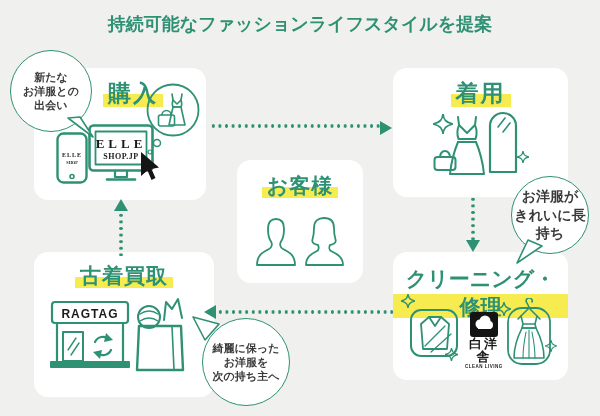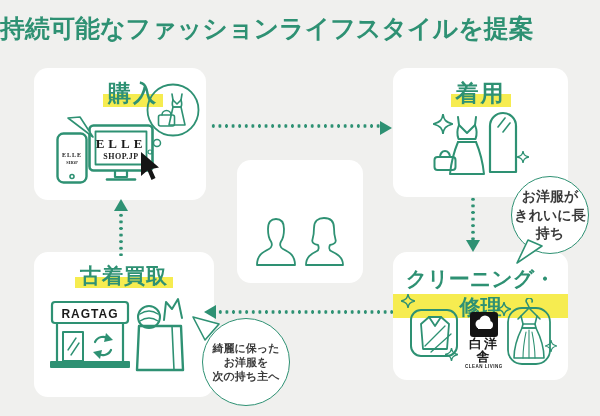--- a/index.html
+++ b/index.html
@@ -6,22 +6,22 @@
     --green:#2e9173;
     --yellow:#f6ec50;
     --bg:#f0f0ee;
     --card:#ffffff;
     --ink:#1a1a1a;
   }
   *{margin:0;padding:0;box-sizing:border-box;}
   html,body{width:600px;height:416px;}
   body{font-family:"Liberation Sans","DejaVu Sans",sans-serif;background:var(--bg);}
   #stage{position:relative;width:600px;height:416px;background:var(--bg);overflow:hidden;}
-  .title{position:absolute;top:12px;left:0;width:600px;text-align:left;
-         font-size:25px;font-weight:bold;color:var(--green);letter-spacing:0px;}
+  .title{position:absolute;top:12px;left:0;width:600px;text-align:center;
+         font-size:18px;font-weight:bold;color:var(--green);letter-spacing:0px;}
   .card{position:absolute;background:var(--card);border-radius:14px;}
   .node-label{position:absolute;left:0;right:0;text-align:center;font-weight:bold;color:var(--green);}
   .node-label span{display:inline-block;padding:0 5px;
       background:linear-gradient(to bottom,transparent 52%,var(--yellow) 52%,var(--yellow) 94%,transparent 94%);}
   .lbl-big{font-size:23px;letter-spacing:2px;}
   .lbl-mid{font-size:21px;letter-spacing:1px;}
   .lbl-small{font-size:21px;letter-spacing:0px;}
   .abs{position:absolute;}
   .bubble{position:absolute;background:var(--card);border:1.6px solid var(--green);
           border-radius:50%;display:flex;align-items:center;justify-content:center;
@@ -122,20 +122,23 @@
     <svg class="abs" style="left:95px;top:42px;" width="30" height="64" viewBox="0 0 30 64">
       <path class="gstroke" d="M2,62 V16 a13,13 0 0 1 26,0 V62 Z" stroke-width="2.2"></path>
       <path class="gstroke" d="M10,17 L17,8 M15,22 L22,13" stroke-width="1.6"></path>
     </svg>
     <svg class="abs" style="left:124px;top:83px;" width="12" height="12" viewBox="0 0 18 18">
       <path class="gstroke" d="M9 0 C9.7 5 11 7.3 18 9 C11 10.7 9.7 13 9 18 C8.3 13 7 10.7 0 9 C7 7.3 8.3 5 9 0 Z" stroke-width="2"></path>
     </svg>
   </div>
 
   <div class="card" style="left:237px;top:160px;width:126px;height:123px;">
+    <div class="node-label lbl-mid" style="top:12px;">
+      <span>お客様</span>
+    </div>
     <svg class="abs" style="left:17px;top:55px;" width="92" height="52" viewBox="0 0 92 52">
       <path class="gstroke" stroke-width="1.8" d="M3,50 C3,40 9,37 15,34 C18,32.5 18.5,29 17,26.5 C14.5,23 14,18 14,14 C14,7 17,4 22,4 C27,4 30,7 30,14 C30,18 29.5,23 27,26.5 C25.5,29 26,32.5 29,34 C35,37 41,40 41,50 Z"></path>
       <path class="gstroke" stroke-width="1.8" d="M52,50 C52,42 57,39 63,36 C65,35 65,32 64,30 C60,29.5 57.5,27.5 58.5,24.5 C59.8,20.5 60,16 60,13 C60,6 64,3 70,3 C76,3 80,6 80,13 C80,16 80.2,20.5 81.5,24.5 C82.5,27.5 80,29.5 76,30 C75,32 75,35 77,36 C83,39 89,42 89,50 Z"></path>
     </svg>
   </div>
 
   <div class="card" style="left:34px;top:252px;width:180px;height:145px;">
     <div class="node-label lbl-mid" style="top:10px;">
       <span>古着買取</span>
     </div>
@@ -202,20 +205,23 @@
       <path class="gstroke" d="M21,34 C19,44 18,52 18,60 M24,32 V60 M27,34 C29,44 30,52 30,60" stroke-width="1.1"></path>
     </svg>
     <svg class="abs" style="left:104px;top:50px;" width="14" height="14" viewBox="0 0 18 18">
       <path class="gstroke" d="M9 0 C9.7 5 11 7.3 18 9 C11 10.7 9.7 13 9 18 C8.3 13 7 10.7 0 9 C7 7.3 8.3 5 9 0 Z" stroke-width="1.8"></path>
     </svg>
     <svg class="abs" style="left:152px;top:88px;" width="12" height="12" viewBox="0 0 18 18">
       <path class="gstroke" d="M9 0 C9.7 5 11 7.3 18 9 C11 10.7 9.7 13 9 18 C8.3 13 7 10.7 0 9 C7 7.3 8.3 5 9 0 Z" stroke-width="1.8"></path>
     </svg>
   </div>
 
+  <div class="bubble" style="left:10px;top:50px;width:82px;height:82px;font-size:11px;line-height:1.3;">新たな
+お洋服との
+出会い</div>
   <svg class="tail" style="left:64px;top:116px;" width="32" height="24" viewBox="0 0 32 24">
     <polygon points="4,2 29,21 16,1" fill="#ffffff" stroke="#2e9173" stroke-width="1.6" stroke-linejoin="round"></polygon>
   </svg>
 
   <div class="bubble" style="left:511px;top:176px;width:78px;height:78px;font-size:14px;line-height:1.35;">お洋服が
 きれいに長持ち</div>
   <svg class="tail" style="left:514px;top:238px;" width="30" height="28" viewBox="0 0 30 28">
     <polygon points="14,2 28,8 3,25" fill="#ffffff" stroke="#2e9173" stroke-width="1.6" stroke-linejoin="round"></polygon>
   </svg>
 

